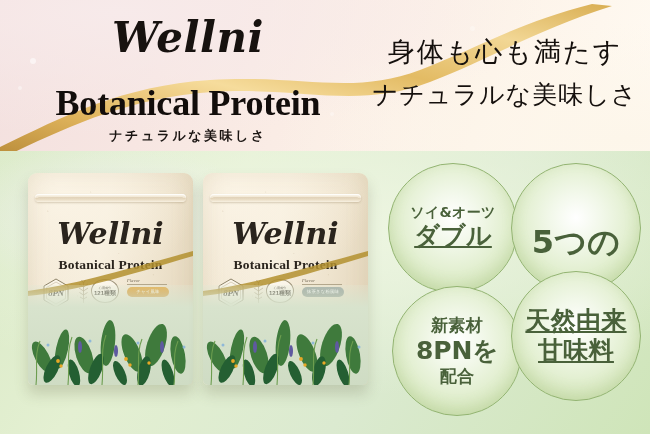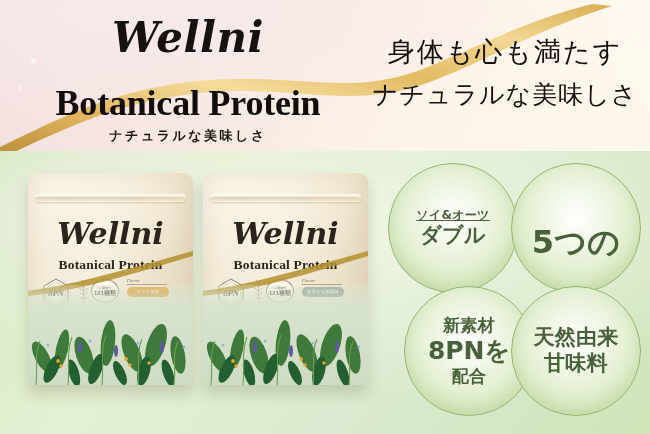--- a/index.html
+++ b/index.html
@@ -152,30 +152,30 @@
   .circ{
     position:absolute;width:128px;height:128px;border-radius:50%;
     border:1px solid #93b472;
     background:
       radial-gradient(circle at 50% 42%, #ffffff 0%, #f2f8ea 26%, #e4f0d3 52%, #d3e6b8 78%, #cbe1ad 100%);
     display:flex;align-items:center;justify-content:center;text-align:center;
     box-shadow:inset 0 -6px 14px rgba(150,180,115,.25);
   }
   .c1{left:0;top:0;}
   .c2{left:123px;top:0;}
-  .c3{left:16px;top:123px;}
-  .c4{left:123px;top:123px;}
+  .c3{left:4px;top:123px;}
+  .c4{left:123px;top:108px;}
   .circ .lbl{
     font-family:"DejaVu Sans",sans-serif;font-weight:700;color:#49613a;line-height:1.22;
     letter-spacing:.3px;padding:0 6px;
   }
   .ln{display:block;}
-  .sm{font-size:12px;text-decoration:underline;}
+  .sm{font-size:14px;}
   .md{font-size:17px;}
-  .lg{font-size:21px;}
+  .lg{font-size:25px;text-decoration:underline;}
   .xl{font-size:32px;margin-top:29px;}
   .mix{font-size:17px;}
   .mix .big{font-size:25px;letter-spacing:0;text-align:right;}
 </style>
 </head>
 <body>
 
 <div class="banner">
 
   <div class="header">

